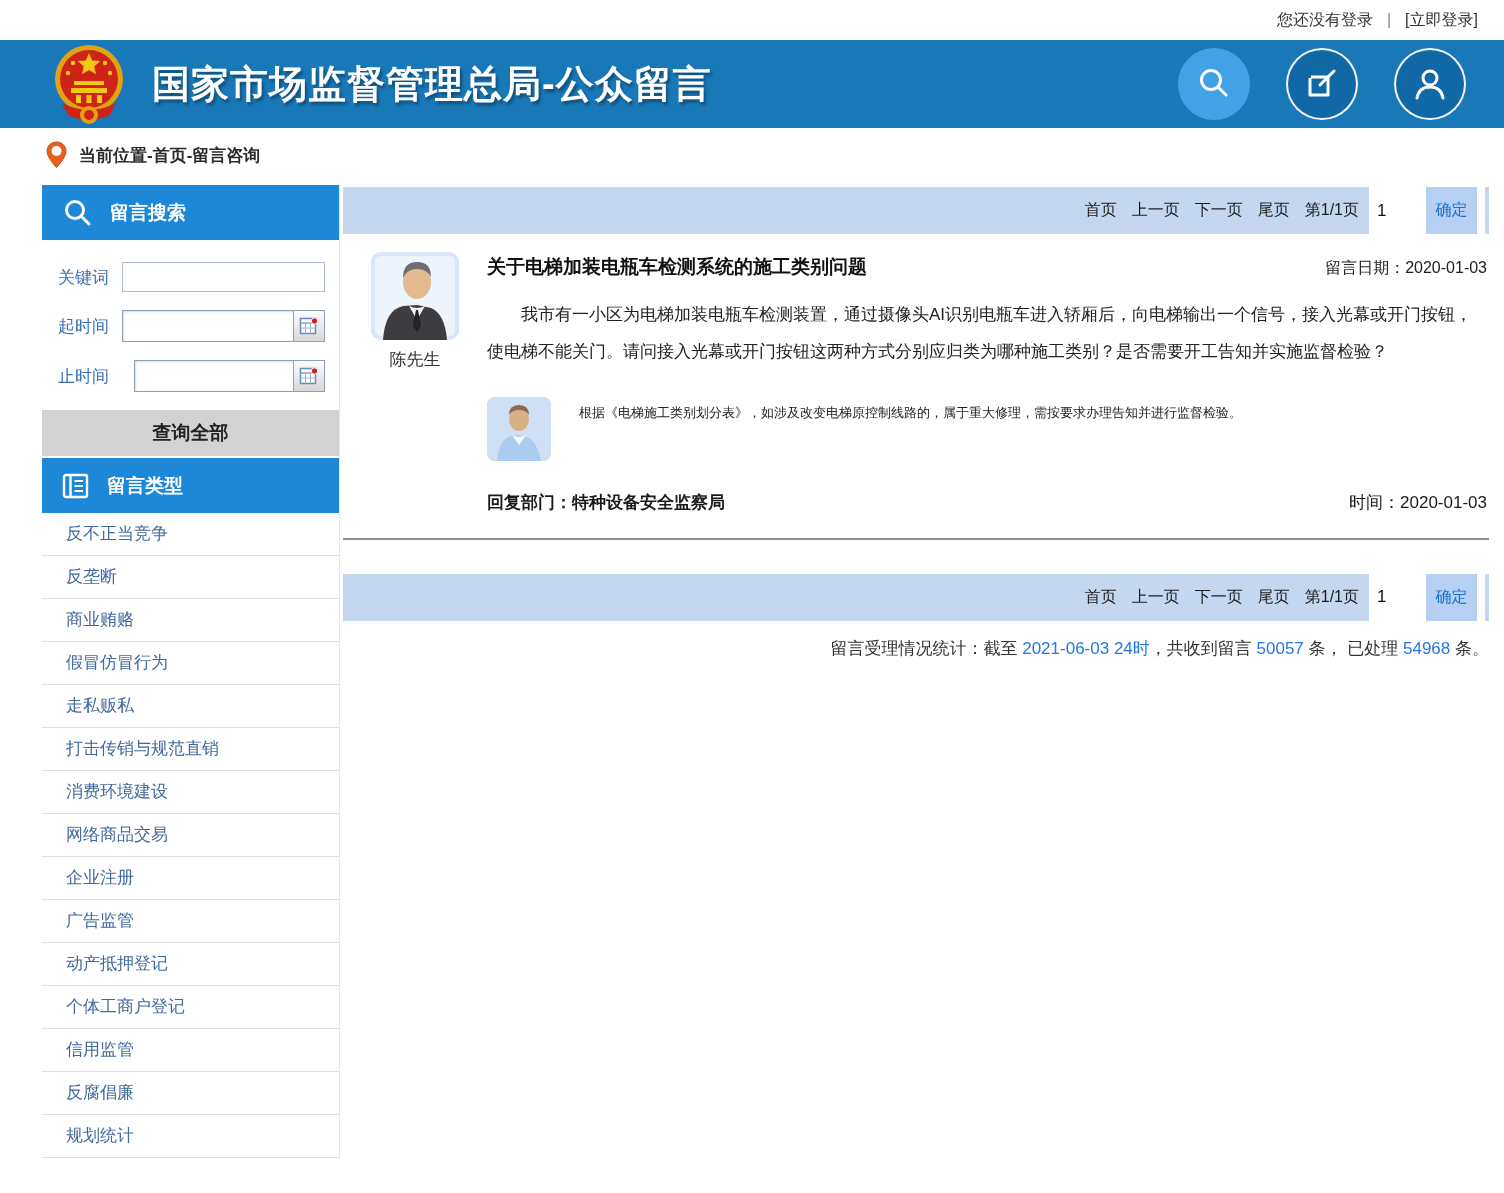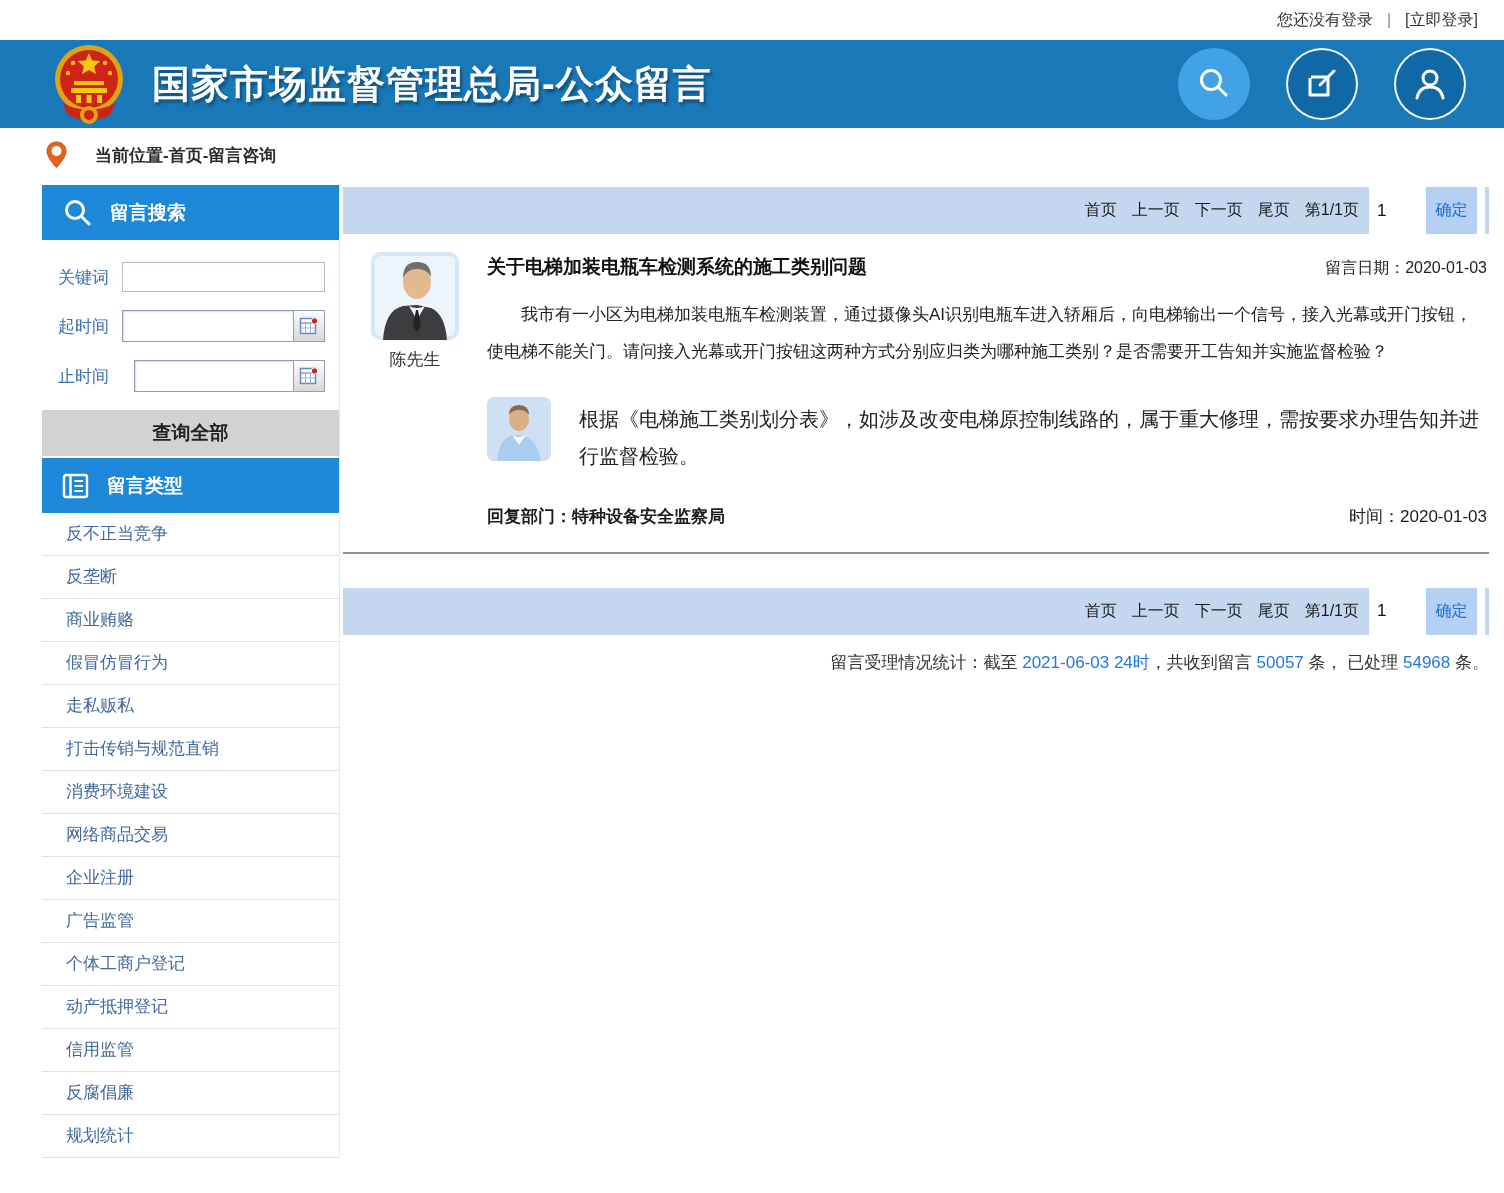--- a/index.html
+++ b/index.html
@@ -16,21 +16,21 @@
   .header { height:88px; background:#1878b8; position:relative; display:flex; align-items:center; }
   .emblem { width:74px; height:86px; margin-left:52px; flex-shrink:0; }
   .site-title { color:#fff; font-size:38px; font-weight:bold; margin-left:26px; letter-spacing:1px; text-shadow:2px 3px 3px rgba(0,0,0,.35); white-space:nowrap; }
   .header-nav { position:absolute; right:34px; top:8px; display:flex; gap:28px; }
   .nav-item { width:80px; text-align:center; cursor:pointer; }
   .nav-circle { width:72px; height:72px; border-radius:50%; margin:0 auto 7px; display:flex; align-items:center; justify-content:center; background:#1168a6; border:2px solid rgba(255,255,255,.95); }
   .nav-circle.active { background:#41a3e5; border:2px solid #41a3e5; }
   .nav-label { color:#fff; font-size:17px; }
 
   
-  .breadcrumb { height:54px; display:flex; align-items:center; padding-left:46px; gap:28px; }
+  .breadcrumb { height:54px; display:flex; align-items:center; padding-left:46px; gap:12px; }
   .breadcrumb-text { font-size:17px; font-weight:bold; color:#2b2b2b; }
 
   
   .layout { display:flex; padding:3px 15px 0 42px; align-items:flex-start; }
   .sidebar { width:298px; flex-shrink:0; border-right:1px solid #e8e8e8; }
   .main { flex:1; margin-left:3px; min-width:0; }
 
   
   .side-head { height:55px; background:#1e88d8; color:#fff; display:flex; align-items:center; padding-left:20px; gap:18px; }
   .side-head .t { font-size:19px; font-weight:bold; }
@@ -63,21 +63,21 @@
   .avatar-col { width:144px; flex-shrink:0; text-align:center; padding-top:4px; }
   .avatar-big { width:88px; height:88px; border-radius:10px; margin:0 auto; background:#d9e6f7; overflow:hidden; }
   .avatar-name { margin-top:8px; font-size:17px; color:#333; }
   .msg-body { flex:1; min-width:0; padding-right:2px; }
   .msg-title-row { display:flex; justify-content:space-between; align-items:baseline; margin-top:6px; }
   .msg-title { font-size:19px; font-weight:bold; color:#111; }
   .msg-date { font-size:16px; color:#222; }
   .msg-content { margin-top:16px; font-size:17px; color:#222; line-height:2.2; text-indent:2em; }
   .reply-row { display:flex; margin-top:26px; }
   .avatar-small { width:64px; height:64px; border-radius:8px; background:#cfe0f4; flex-shrink:0; overflow:hidden; }
-  .reply-text { margin-left:28px; font-size:20px; color:#222; line-height:1.85; padding-top:4px; }
+  .reply-text { margin-left:28px; font-size:13px; color:#222; line-height:1.85; padding-top:4px; }
   .dept-row { display:flex; justify-content:space-between; margin-top:30px; font-size:17px; color:#1b1b1b; }
   .dept-left { font-weight:bold; }
 
   
   .stats { text-align:right; margin-top:16px; font-size:17px; color:#333; }
   .stats .blue { color:#2279dd; }
 </style>
 </head>
 <body>
 
@@ -215,22 +215,22 @@
         <div class="type-item">反不正当竞争</div>
         <div class="type-item">反垄断</div>
         <div class="type-item">商业贿赂</div>
         <div class="type-item">假冒仿冒行为</div>
         <div class="type-item">走私贩私</div>
         <div class="type-item">打击传销与规范直销</div>
         <div class="type-item">消费环境建设</div>
         <div class="type-item">网络商品交易</div>
         <div class="type-item">企业注册</div>
         <div class="type-item">广告监管</div>
+        <div class="type-item">动产抵押登记</div>
         <div class="type-item">个体工商户登记</div>
-        <div class="type-item">动产抵押登记</div>
         <div class="type-item">信用监管</div>
         <div class="type-item">反腐倡廉</div>
         <div class="type-item">规划统计</div>
       </div>
     </div>
 
     <div class="main">
 
       <div class="pagination top">
         <div class="pag-strip">

